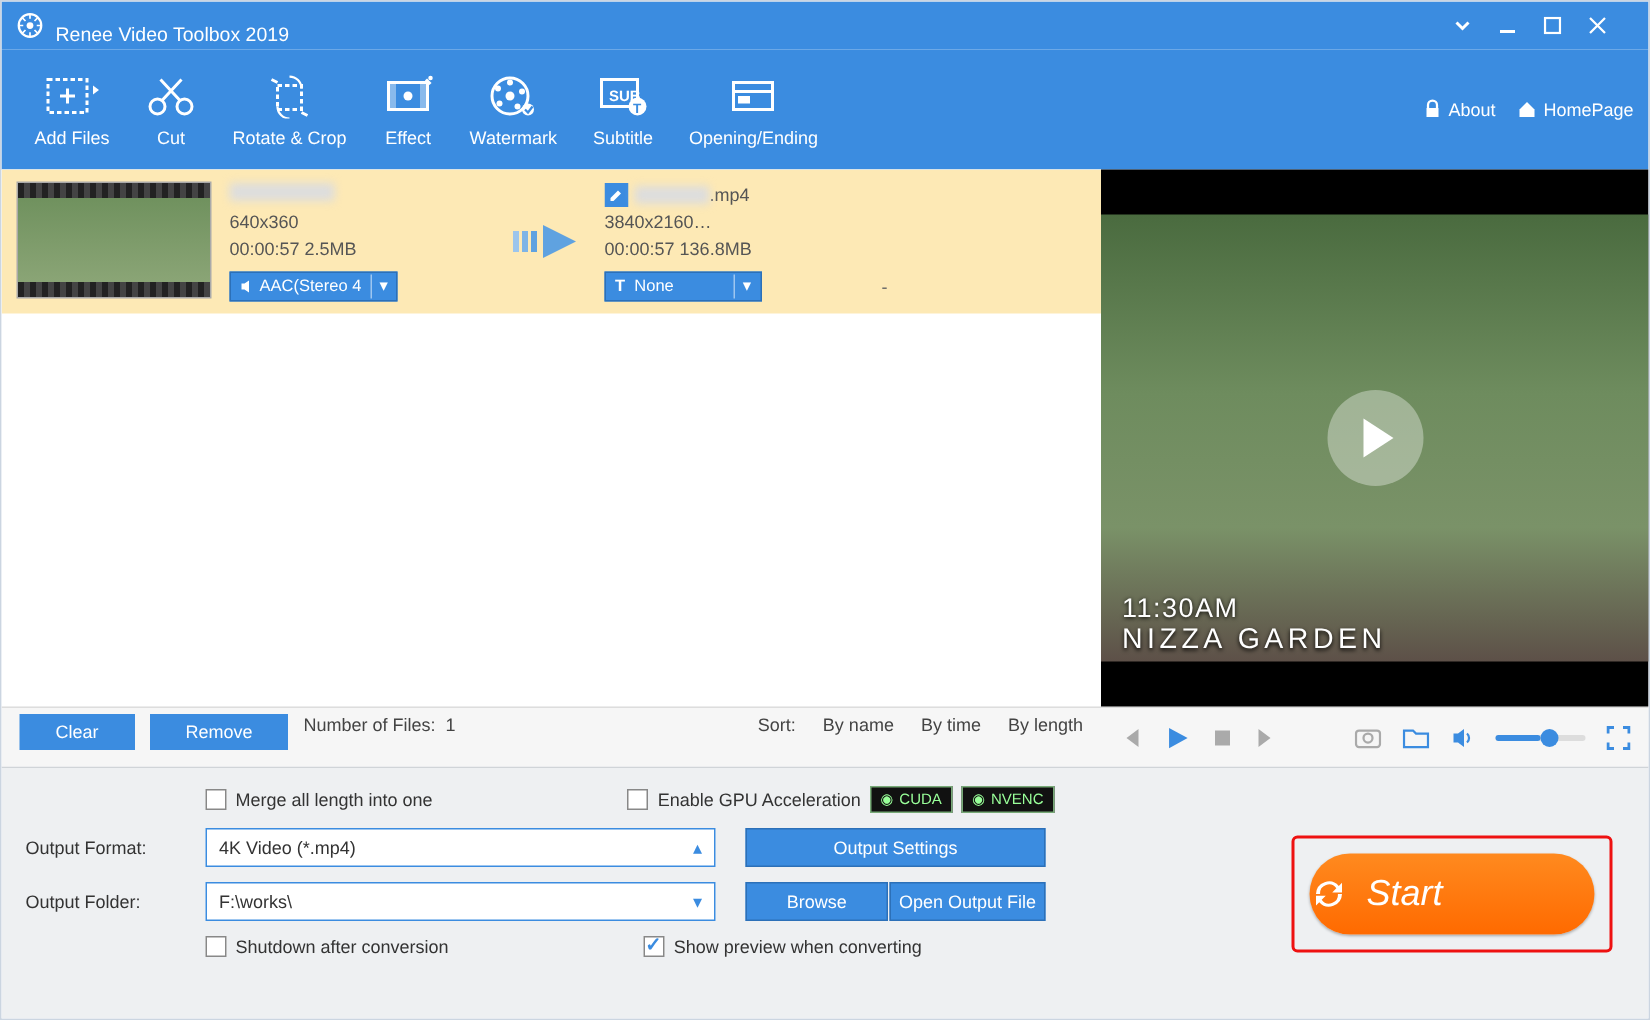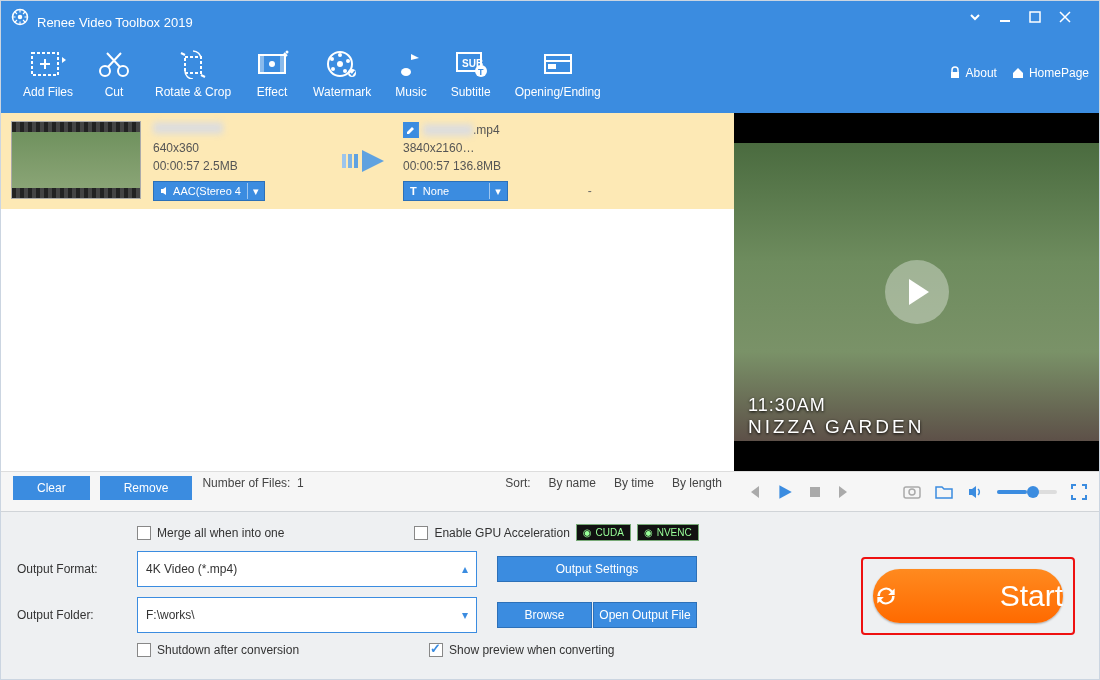--- a/index.html
+++ b/index.html
@@ -53,29 +53,29 @@
 .btn-sm { background:#3b8ce0; color:#fff; padding:5px 24px; font-size:12px; border:none; cursor:pointer; margin-right:10px; }
 .listbar .spacer { flex:1; }
 .sort-item { margin-left:18px; cursor:pointer; }
 
 .bottom { height:168px; background:#eef0f2; border-top:1px solid #d0d4d8; padding:12px 16px; display:flex; }
 .bottom-left { flex:1; }
 .row { display:flex; align-items:center; margin-bottom:10px; font-size:12px; color:#333; }
 .row .lbl { width:120px; }
 .chk { width:14px; height:14px; border:1px solid #888; background:#fff; display:inline-block; margin-right:6px; cursor:pointer; position:relative; flex-shrink:0; }
 .chk.checked::after { content:"✓"; position:absolute; top:-3px; left:0; color:#3b8ce0; font-size:13px; font-weight:bold; }
-.combo { flex:0 0 340px; height:36px; border:1px solid #3b8ce0; background:#fff; display:flex; align-items:center; padding:0 8px; cursor:pointer; justify-content:space-between; font-size:12px; }
+.combo { flex:0 0 340px; height:26px; border:1px solid #3b8ce0; background:#fff; display:flex; align-items:center; padding:0 8px; cursor:pointer; justify-content:space-between; font-size:12px; }
 .combo .arr { color:#3b8ce0; }
 .btn-mid { background:#3b8ce0; color:#fff; font-size:12px; border:1px solid #2c70b8; padding:5px 0; cursor:pointer; text-align:center; }
 .badge { border:1px solid #7a7; background:#111; color:#9f9; font-size:10px; padding:2px 6px; display:inline-flex; align-items:center; gap:4px; margin-left:6px; }
 .badge.nv { color:#9f9; }
 
 .start-wrap { width:230px; display:flex; align-items:center; justify-content:center; }
 .start-box { border:2px solid #e11; border-radius:4px; padding:10px; }
-.start-btn { background:linear-gradient(#ff8a1f,#ff6a00); color:#fff; border:none; border-radius:28px; width:190px; height:54px; font-size:30px; display:flex; align-items:center; justify-content:space-between; gap:12px; cursor:pointer; box-shadow:0 1px 2px rgba(0,0,0,.3); }
+.start-btn { background:linear-gradient(#ff8a1f,#ff6a00); color:#fff; border:none; border-radius:28px; width:190px; height:54px; font-size:24px; display:flex; align-items:center; justify-content:flex-start; gap:12px; cursor:pointer; box-shadow:0 1px 2px rgba(0,0,0,.3);font-style:italic; }
 .start-btn svg { width:26px; height:26px; }
 
 svg { display:block; }
 </style>
 </head>
 <body>
 
 <div class="titlebar">
   <svg class="logo" viewBox="0 0 24 24">
       <circle cx="12" cy="12" r="10" fill="none" stroke="#fff" stroke-width="2"></circle>
@@ -157,29 +157,20 @@
           <circle cx="15" cy="6" r="2" fill="#fff"></circle>
           <circle cx="23" cy="12" r="2" fill="#fff"></circle>
           <circle cx="20" cy="22" r="2" fill="#fff"></circle>
           <circle cx="8" cy="20" r="2" fill="#fff"></circle>
           <circle cx="7" cy="10" r="2" fill="#fff"></circle>
           <circle cx="27" cy="24" r="4" fill="#fff"></circle>
           <path d="M25 24l2 2 3-4" stroke="#3b8ce0" stroke-width="1.5" fill="none"></path>
         </svg>
       </div>
     <div class="tlabel">Watermark</div>
-  </div>
-  <div class="tool-item">
-    <div class="ticon">
-        <svg width="30" height="30" viewBox="0 0 30 30">
-          <ellipse cx="10" cy="23" rx="5" ry="4" fill="#fff"></ellipse>
-          <path d="M15 23V5l8 4-8 2" fill="#fff"></path>
-        </svg>
-      </div>
-    <div class="tlabel">Music</div>
   </div>
   <div class="tool-item">
     <div class="ticon">
         <svg width="34" height="30" viewBox="0 0 34 30">
           <rect x="3" y="4" width="24" height="18" fill="none" stroke="#fff" stroke-width="2"></rect>
           <text x="8" y="18" font-size="10" fill="#fff" font-weight="bold">SUB</text>
           <circle cx="27" cy="22" r="6" fill="#fff"></circle>
           <text x="24" y="26" font-size="9" fill="#3b8ce0" font-weight="bold">T</text>
         </svg>
       </div>
@@ -328,21 +319,21 @@
         </span>
     </div>
   </div>
 </div>
 
 <div class="bottom">
   <div class="bottom-left">
     <div class="row">
       <div class="lbl"></div>
       <span class="chk"></span>
-      <span>Merge all when into one</span>
+      <span>Merge all length into one</span>
       <span style="width:130px;"></span>
       <span class="chk"></span>
       <span>Enable GPU Acceleration</span>
       <span class="badge">◉ <span>CUDA</span></span>
       <span class="badge nv">◉ <span>NVENC</span></span>
     </div>
     <div class="row">
       <div class="lbl">Output Format:</div>
       <div class="combo">
         <span>4K Video (*.mp4)</span>

